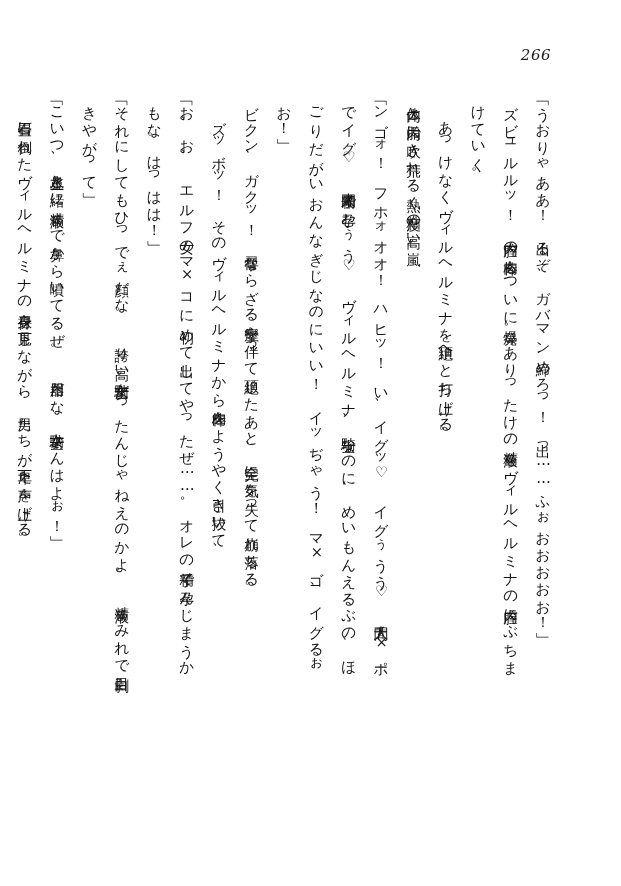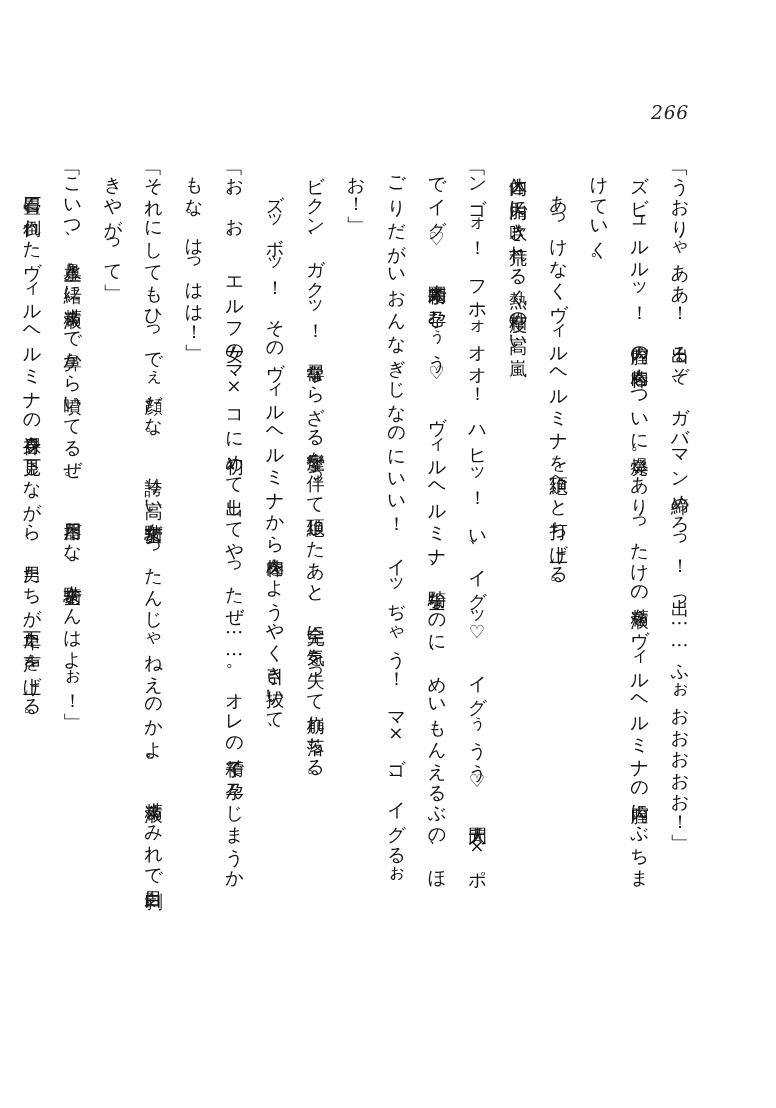--- a/index.html
+++ b/index.html
@@ -13,21 +13,20 @@
     overflow: hidden;
     font-family: "DejaVu Serif", "Liberation Serif", serif;
     color: #1a1a1a;
   }
   .page {
     position: relative;
     width: 621px;
     height: 730px;
     background: #ffffff;
     box-sizing: border-box;
-    margin-top: 35px;
   }
   .page-number {
     position: absolute;
     top: 46px;
     left: 0;
     right: 70px;
     text-align: right;
     font-size: 15px;
     font-style: italic;
     font-family: "DejaVu Serif", "Liberation Serif", serif;

